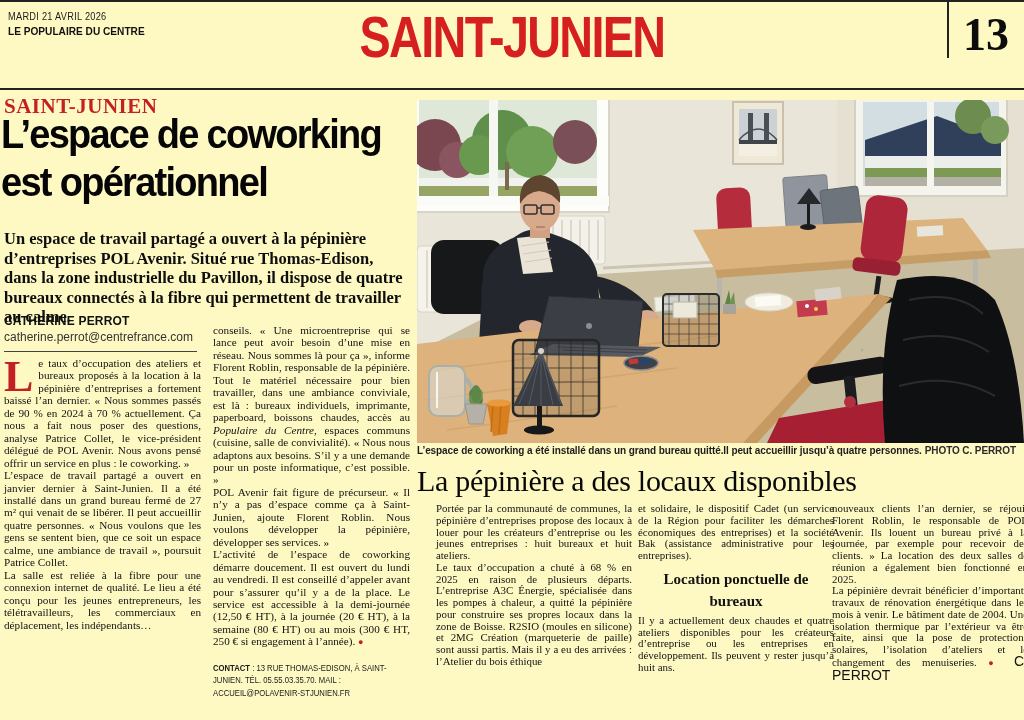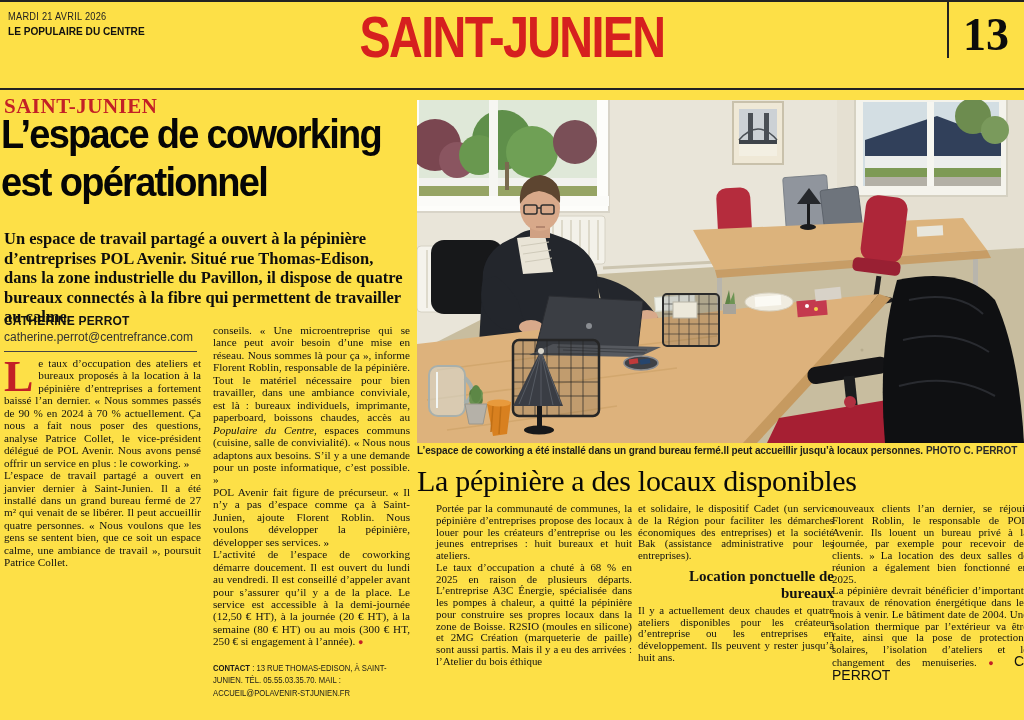--- a/index.html
+++ b/index.html
@@ -1,16 +1,16 @@
 <!DOCTYPE html>
 <html><head>
 <meta charset="utf-8">
 <style>
   html,body{margin:0;padding:0;background:#fff;}
-  .page{position:relative;width:1024px;height:720px;background:#fde047;overflow:hidden;
+  .page{position:relative;width:1024px;height:720px;background:#fef9c3;overflow:hidden;
         font-family:"Liberation Serif",serif;color:#111;}
   .abs{position:absolute;}
   
   .rule-top{left:0;top:0;width:1024px;height:2px;background:#222;}
   .pub-block{left:8px;top:10px;transform:scaleX(.88);transform-origin:left top;
              font-family:"Liberation Sans",sans-serif;}
   .pub-date{font-size:10.5px;letter-spacing:.3px;color:#222;}
   .pub-name{font-size:11.5px;font-weight:bold;margin-top:3px;color:#111;}
   .masthead{left:0;top:4px;width:1024px;text-align:center;
             font-family:"Liberation Sans",sans-serif;font-weight:bold;font-size:57px;
@@ -48,22 +48,22 @@
            font-weight:bold;font-size:10px;letter-spacing:-.1px;color:#1c1c1c;}
   .caption .credit{margin-left:3px;color:#2a2a2a;}
   
   .headline2{left:417px;top:464px;width:607px;font-weight:normal;font-size:30px;
              letter-spacing:-.3px;color:#080808;}
   .bodycol2{font-size:10.9px;line-height:11.75px;text-align:justify;color:#121212;margin-left:19px;}
   .bodycol2 p{margin:0;}
   .colC1{left:417px;top:503px;width:196px;}
   .colC2{left:619px;top:503px;width:196px;}
   .colC3{left:813px;top:503px;width:196px;}
-  .subhead{font-weight:bold;font-size:15px;line-height:17px;margin:6px 0 3px 0 !important;
-           text-align:right;}
+  .subhead{font-weight:bold;font-size:15px;line-height:22px;margin:6px 0 3px 0 !important;
+           text-align:center;}
   .signature{font-family:"Liberation Sans",sans-serif;font-weight:normal;font-size:14px;}
   .red{color:#c32026;}
 </style>
 </head>
 <body>
 
 <div class="page">
 
   <div class="abs rule-top"></div>
   <div class="abs pub-block">
@@ -80,20 +80,21 @@
   <p class="abs standfirst">Un espace de travail partagé a ouvert à la pépinière d’entreprises POL Avenir. Situé rue Thomas-Edison, dans la zone industrielle du Pavillon, il dispose de quatre bureaux connectés à la fibre qui permettent de travailler au calme.</p>
   <div class="abs byline">
     <div class="byline-name">CATHERINE PERROT</div>
     <div class="byline-email">catherine.perrot@centrefrance.com</div>
   </div>
   <div class="abs byline-rule"></div>
 
   <div class="abs bodycol colA">
     <p><span class="dropcap">L</span><span>e taux d’occupation des ateliers et bureaux proposés à la location à la pépinière d’entreprises a fortement baissé l’an dernier. « Nous sommes passés de 90 % en 2024 à 70 % actuellement. Ça nous a fait nous poser des questions, analyse Patrice Collet, le vice-président délégué de POL Avenir. Nous avons pensé offrir un service en plus : le coworking. »</span></p>
     <p>L’espace de travail partagé a ouvert en janvier dernier à Saint-Junien. Il a été installé dans un grand bureau fermé de 27 m² qui venait de se libérer. Il peut accueillir quatre personnes. « Nous voulons que les gens se sentent bien, que ce soit un espace calme, une ambiance de travail », poursuit Patrice Collet.</p>
+    <p>La salle est reliée à la fibre pour une connexion internet de qualité. Le lieu a été conçu pour les jeunes entrepreneurs, les télétravailleurs, les commerciaux en déplacement, les indépendants…</p>
   </div>
 
   <div class="abs bodycol colB">
     <p><span>conseils. « Une microentreprise qui se lance peut avoir besoin d’une mise en réseau. Nous sommes là pour ça », informe Florent Roblin, responsable de la pépinière. Tout le matériel nécessaire pour bien travailler, dans une ambiance conviviale, est là : bureaux individuels, imprimante, paperboard, boissons chaudes, accès au </span><em>Populaire du Centre</em><span>, espaces communs (cuisine, salle de convivialité). « Nous nous adaptons aux besoins. S’il y a une demande pour un poste informatique, c’est possible. »</span></p>
     <p>POL Avenir fait figure de précurseur. « Il n’y a pas d’espace comme ça à Saint-Junien, ajoute Florent Roblin. Nous voulons développer la pépinière, développer ses services. »</p>
     <p><span>L’activité de l’espace de coworking démarre doucement. Il est ouvert du lundi au vendredi. Il est conseillé d’appeler avant pour s’assurer qu’il y a de la place. Le service est accessible à la demi-journée (12,50 € HT), à la journée (20 € HT), à la semaine (80 € HT) ou au mois (300 € HT, 250 € si engagement à l’année).</span> <span class="endmark">●</span></p>
     <div class="contact"><strong>CONTACT</strong><span> : 13 RUE THOMAS-EDISON, À SAINT-JUNIEN. TÉL. 05.55.03.35.70. MAIL : ACCUEIL@POLAVENIR-STJUNIEN.FR</span></div>
   </div>
 
   <div class="abs photo">
@@ -269,21 +270,21 @@
       <g>
         <rect x="390" y="262" width="82" height="17" rx="8" fill="#141416" transform="rotate(-9 430 270)"></rect>
         <rect x="428" y="276" width="11" height="30" fill="#1b1c1e" transform="rotate(-6 433 290)"></rect>
         <polygon points="362,318 470,300 492,343 350,343" fill="#a61f33"></polygon>
         <circle cx="433" cy="302" r="6" fill="#b03040"></circle>
         <path d="M480,180 Q548,166 578,200 Q602,252 607,343 L468,343 Q460,252 480,180 Z" fill="#0f1012"></path>
         <path d="M492,200 Q540,190 566,214 M486,240 Q536,228 572,252 M482,286 Q534,272 578,296" stroke="#292b30" stroke-width="2" fill="none"></path>
       </g>
     </svg>
   </div>
-  <div class="abs caption"><span>L’espace de coworking a été installé dans un grand bureau fermé.Il peut accueillir jusqu’à locaux personnes.</span><span class="credit">PHOTO C. PERROT</span></div>
+  <div class="abs caption"><span>L’espace de coworking a été installé dans un grand bureau quitté.Il peut accueillir jusqu’à quatre personnes.</span><span class="credit">PHOTO C. PERROT</span></div>
 
   <div class="abs headline2">La pépinière a des locaux disponibles</div>
 
   <div class="abs bodycol2 colC1">
     <p>Portée par la communauté de communes, la pépinière d’entreprises propose des locaux à louer pour les créateurs d’entreprise ou les jeunes entreprises : huit bureaux et huit ateliers.</p>
     <p>Le taux d’occupation a chuté à 68 % en 2025 en raison de plusieurs départs. L’entreprise A3C Énergie, spécialisée dans les pompes à chaleur, a quitté la pépinière pour construire ses propres locaux dans la zone de Boisse. R2SIO (moules en silicone) et 2MG Création (marqueterie de paille) sont aussi partis. Mais il y a eu des arrivées : l’Atelier du bois éthique</p>
   </div>
 
   <div class="abs bodycol2 colC2">
     <p>et solidaire, le dispositif Cadet (un service de la Région pour faciliter les démarches économiques des entreprises) et la société Bak (assistance administrative pour les entreprises).</p>

